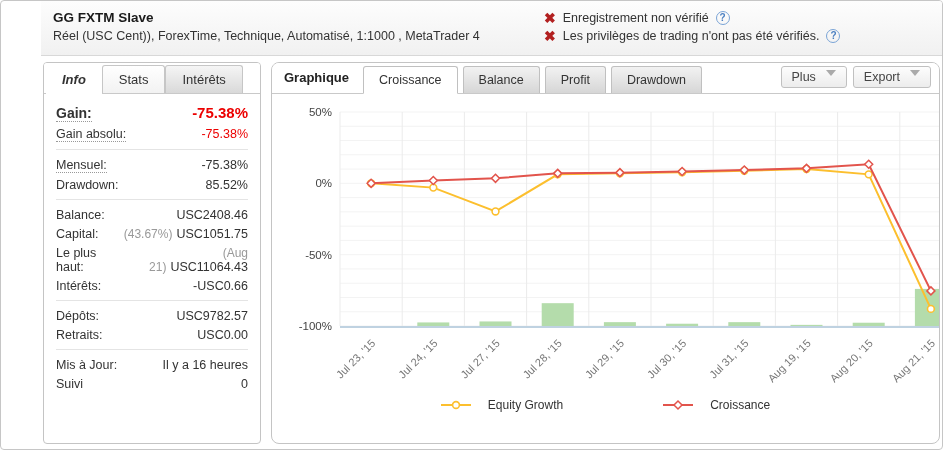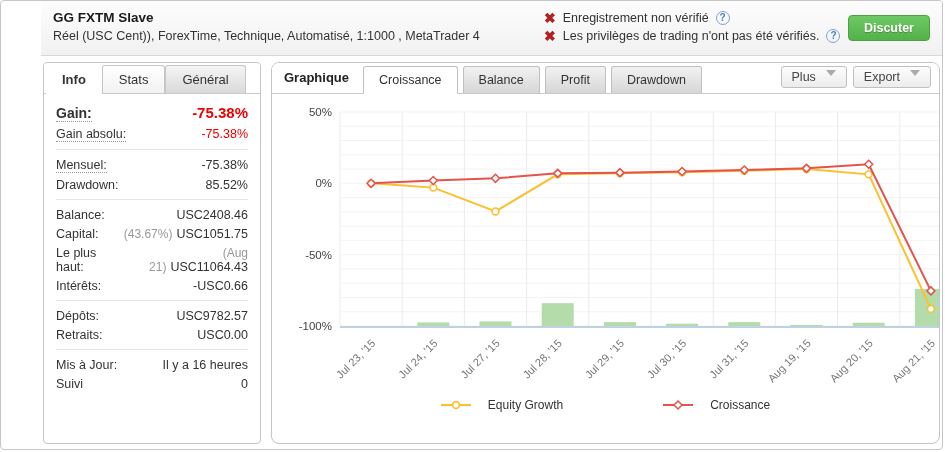--- a/index.html
+++ b/index.html
@@ -17,21 +17,21 @@
   .q-icon { display: inline-block; width: 14px; height: 14px; border: 1px solid #7aa4d6; color: #4a7fc1; border-radius: 50%; font-size: 10px; line-height: 12px; text-align: center; font-weight: bold; cursor: pointer; flex: 0 0 auto; }
   .chat-btn { position: absolute; right: 12px; top: 14px; background: linear-gradient(#6ec964, #53b14a); color: #fff; font-weight: bold; font-size: 12.5px; padding: 5px 15px; border: 1px solid #4aa343; border-radius: 4px; cursor: pointer; text-shadow: 0 1px 1px rgba(0,0,0,.25); }
 
   
   .content { display: flex; gap: 10px; padding: 6px 2px 6px 2px; height: 394px; }
 
   
   .sidebar { width: 218px; flex: 0 0 218px; border: 1px solid #c4c4c4; border-radius: 4px; background: #fff; overflow: hidden; }
   .stabs { display: flex; align-items: flex-end; height: 31px; border-bottom: 1px solid #c9c9c9; background: #fff; padding-left: 2px; }
   .stab { padding: 6px 16px; font-size: 13px; color: #333; cursor: pointer; border-radius: 3px 3px 0 0; }
-  .stab.active { font-weight: bold; background: #fff; border-bottom: 1px solid #fff; margin-bottom: -1px; }
+  .stab.active { font-weight: bold; background: #fff; border-bottom: 1px solid #fff; margin-bottom: -1px; font-style: italic; }
   .stab.boxw { border: 1px solid #c6c6c6; border-bottom: none; background: linear-gradient(#ffffff, #f2f2f2); }
   .stab.boxg { border: 1px solid #c6c6c6; border-bottom: none; background: linear-gradient(#f5f5f5, #d9d9d9); }
   .stats { padding: 7px 12px; font-size: 12.5px; }
   .srow { display: flex; justify-content: space-between; align-items: baseline; padding: 2.5px 0; }
   .lbl { color: #333; }
   .lbl.dotted { border-bottom: 1px dotted #999; }
   .val { color: #333; text-align: right; }
   .pre { color: #999; margin-right: 4px; font-size: 12px; }
   .g-lbl { font-weight: bold; font-size: 14px; }
   .g-val { font-weight: bold; font-size: 15px; color: #ec0000; }
@@ -66,30 +66,29 @@
         <span class="x-icon">✖</span>
         <span>Enregistrement non vérifié</span>
         <span class="q-icon">?</span>
       </div>
       <div class="warn-row">
         <span class="x-icon">✖</span>
         <span>Les privilèges de trading n'ont pas été vérifiés.</span>
         <span class="q-icon">?</span>
       </div>
     </div>
-    <button class="chat-btn">Discuter</button>
   </div>
 
   <div class="content">
 
     <div class="sidebar">
       <div class="stabs">
         <div class="stab active">Info</div>
         <div class="stab boxw">Stats</div>
-        <div class="stab boxg">Général</div>
+        <div class="stab boxg">Intérêts</div>
       </div>
       <div class="stats">
         <div class="srow">
           <span class="lbl dotted g-lbl">Gain:</span>
           <span class="val g-val">-75.38%</span>
         </div>
         <div class="srow">
           <span class="lbl dotted">Gain absolu:</span>
           <span class="val red">-75.38%</span>
         </div>

